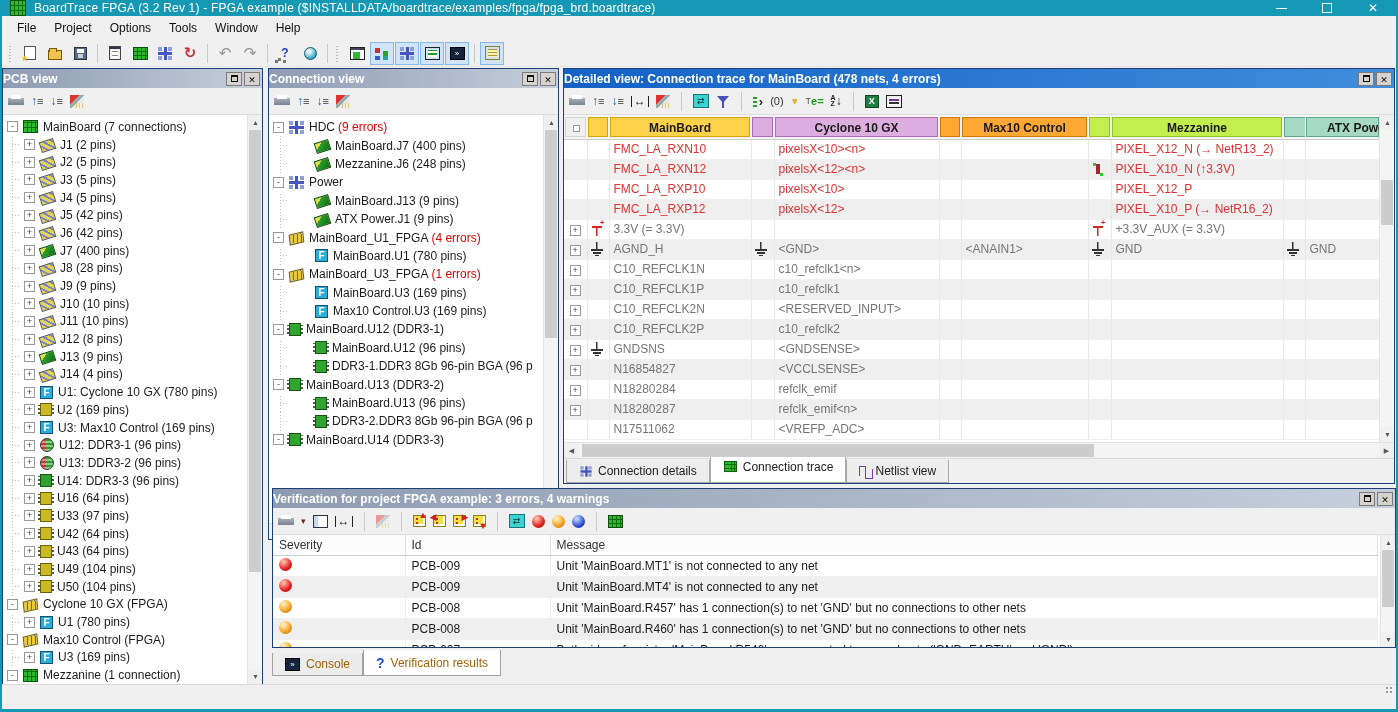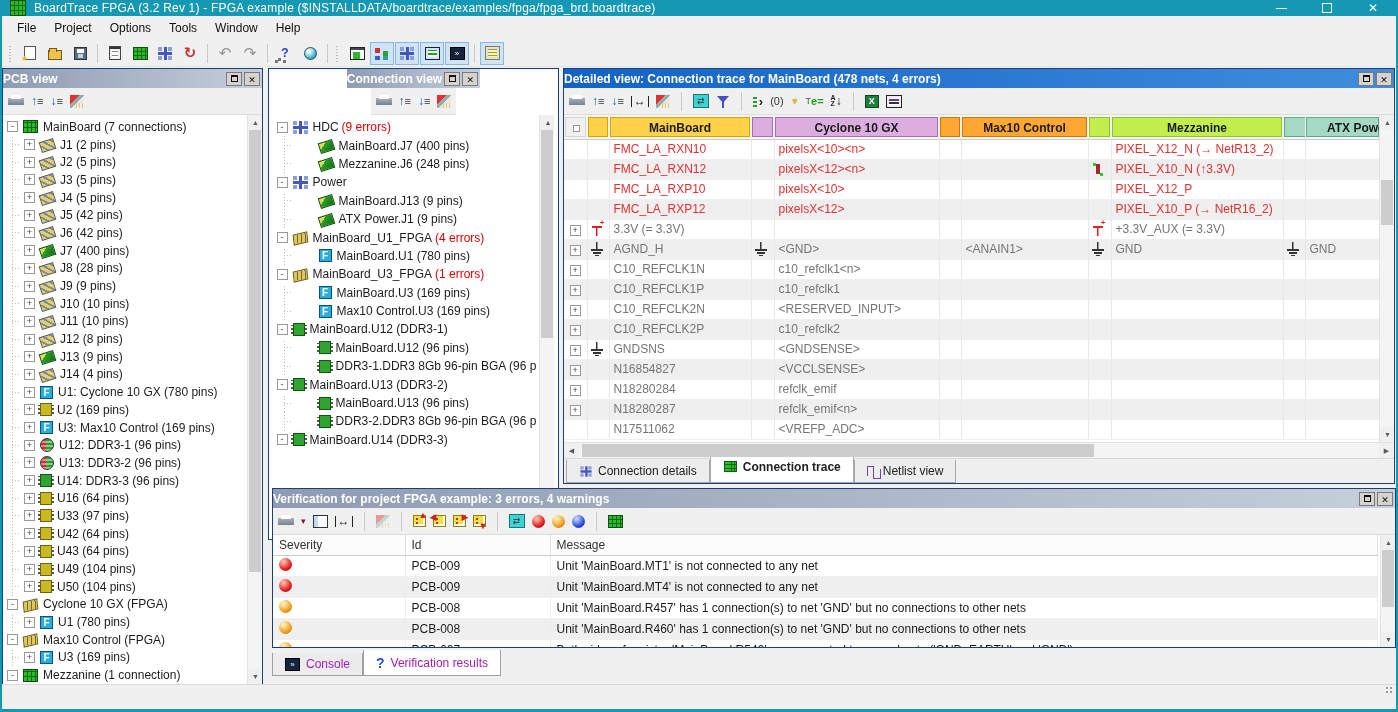--- a/index.html
+++ b/index.html
@@ -182,36 +182,36 @@
   .expbox.small { margin:0; width:11px; height:11px; }
   .cellico { display:inline-block; width:14px; height:14px; vertical-align:middle; margin-left:2px; position:relative; }
   .cellico.gnd { background:linear-gradient(#333,#333) 50% 0/1.5px 7px no-repeat,linear-gradient(#333,#333) 50% 7px/12px 2px no-repeat,linear-gradient(#333,#333) 50% 10px/8px 2px no-repeat,linear-gradient(#333,#333) 50% 13px/4px 1.5px no-repeat; }
   .cellico.pwr { background:linear-gradient(#D22,#D22) 50% 4px/10px 2px no-repeat,linear-gradient(#D22,#D22) 50% 6px/1.5px 8px no-repeat; }
   .cellico.pwr::after { content:"+"; position:absolute; top:-4px; right:-1px; color:#D22; font-size:8px; font-weight:bold; }
   .cellico.part { background:linear-gradient(#A23,#A23) 50% 2px/4px 10px no-repeat; }
   .cellico.part::after { content:""; position:absolute; left:2px; top:1px; width:3px; height:3px; background:#2C2; box-shadow:7px 10px 0 #2C2; }
 
   .dtabs { height:25px; flex:none; background:#F0F0F0; display:flex; align-items:flex-end; padding-left:2px; border-top:1px solid #D8D8D8; }
   .dtab { height:23px; display:flex; align-items:center; gap:5px; padding:0 12px; border:1px solid #A8A8A8; border-top:none; background:#EDEDED; color:#222; }
-  .dtab.active { background:#fff; height:33px; border-top:1px solid #fff; font-weight:bold; }
+  .dtab.active { background:#fff; height:33px; border-top:1px solid #fff; font-weight:normal; }
   .i-conn-s { transform:scale(.8); }
   .i-board-s { transform:scale(.85); }
   .i-wave { width:7px; height:10px; border:1.5px solid #7040C0; border-bottom:none; position:relative; margin-right:4px; }
   .i-wave::after { content:""; position:absolute; left:5px; top:2px; width:6px; height:9px; border:1.5px solid #7040C0; border-top:none; }
   .i-q::before { content:"?"; color:#2050D0; font-weight:bold; font-size:14px; }
 
   
   .vtablewrap { flex:1; position:relative; overflow:hidden; background:#fff; }
   table.ver { border-collapse:collapse; table-layout:fixed; width:1105px; }
   table.ver th { height:20px; text-align:left; font-weight:normal; color:#333; border-right:1px solid #E0E0E0; border-bottom:1px solid #CCC; padding-left:6px; background:#FCFCFC; }
   table.ver td { height:21px; border-right:1px solid #ECECEC; border-bottom:1px solid #F0F0F0; padding-left:6px; color:#1A1A1A; white-space:nowrap; overflow:hidden; }
   table.ver tbody tr:nth-child(even) { background:#EFEFEF; }
 
   .btabs { position:absolute; display:flex; align-items:flex-end; height:26px; }
-  .btab { height:23px; display:flex; align-items:center; gap:6px; padding:0 12px; border:1px solid #A0A0A0; border-top:none; background:#ECECEC; color:#a21caf; }
+  .btab { height:23px; display:flex; align-items:center; gap:6px; padding:0 12px; border:1px solid #A0A0A0; border-top:none; background:#ECECEC; color:#a16207; }
   .btab.active { background:#fff; height:26px; }
 
   .statusbar { position:absolute; left:0; right:0; bottom:0; height:13px; background:#F0F0F0; border-top:1px solid #DADADA; }
   .grip { position:absolute; right:2px; bottom:2px; width:9px; height:9px;
     background:radial-gradient(circle,#9A9A9A 1px,transparent 1.3px); background-size:4px 4px; }
 </style>
 </head>
 <body>
 
 <div class="window">
@@ -518,21 +518,21 @@
         <div class="vscroll">
           <span class="sb-btn">▲</span>
           <span class="sb-track">
               <span class="sb-thumb" style="top:0; height:82%;"></span>
             </span>
           <span class="sb-btn">▼</span>
         </div>
       </div>
     </div>
 
-    <div class="panel conn" style="left:266px; top:1px; width:291px; height:472px;align-items:center;">
+    <div class="panel conn" style="left:266px; top:1px; width:291px; height:472px;">
       <div class="phdr">
         <span class="ttl">Connection view</span>
         <span class="pbtn">
             <span class="pg-max"></span>
           </span>
         <span class="pbtn">
             <span class="pg-close"></span>
           </span>
       </div>
       <div class="ptools">

